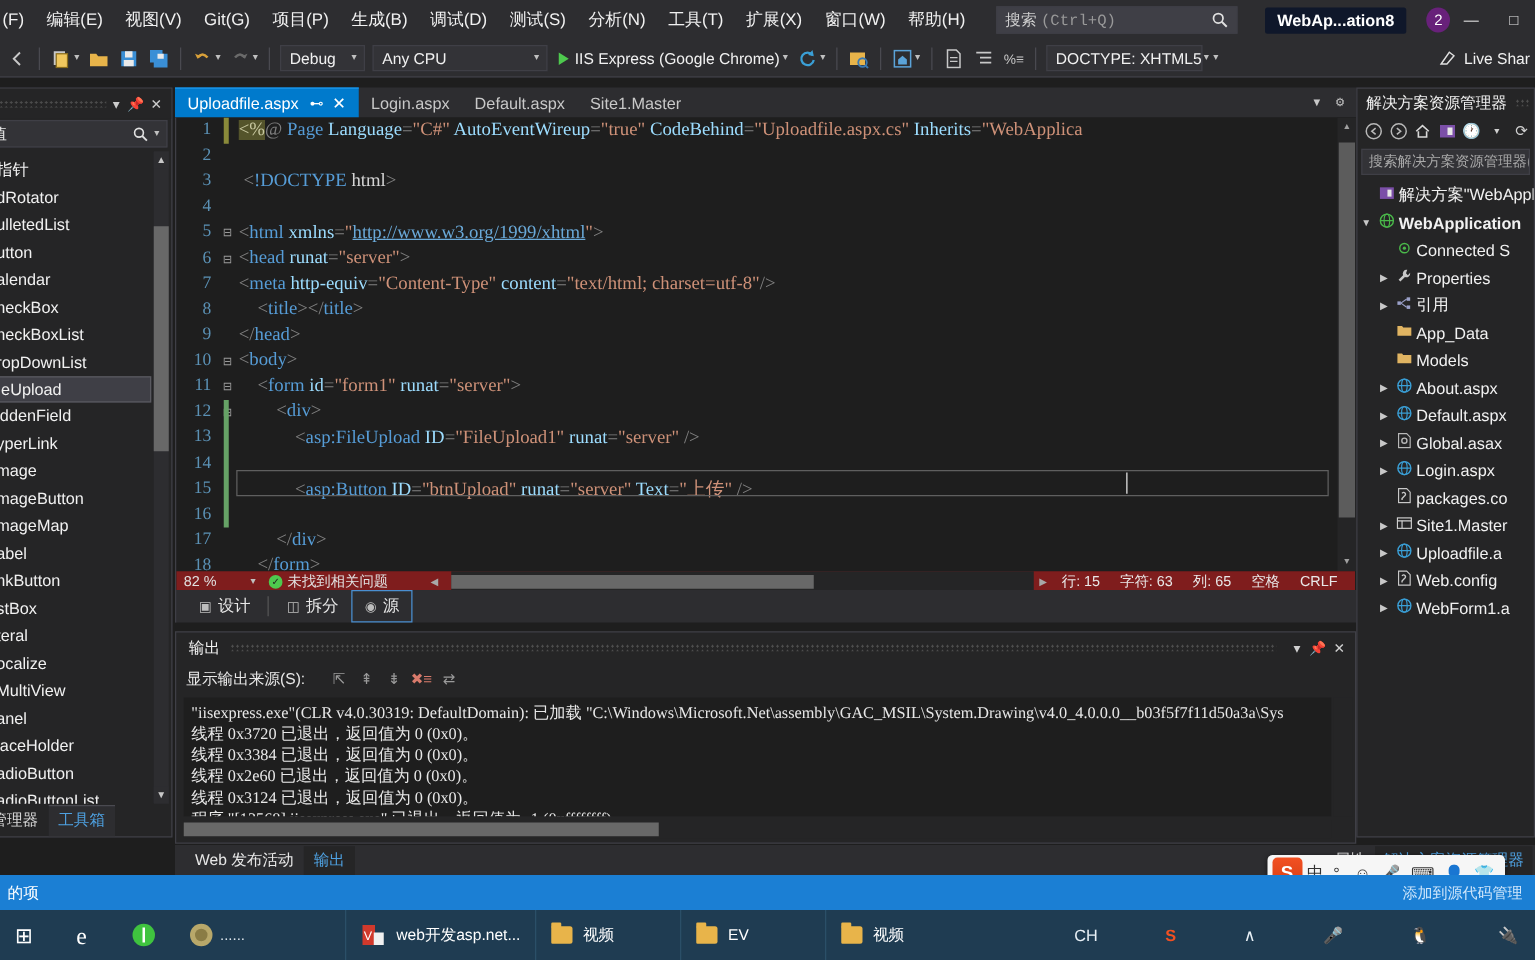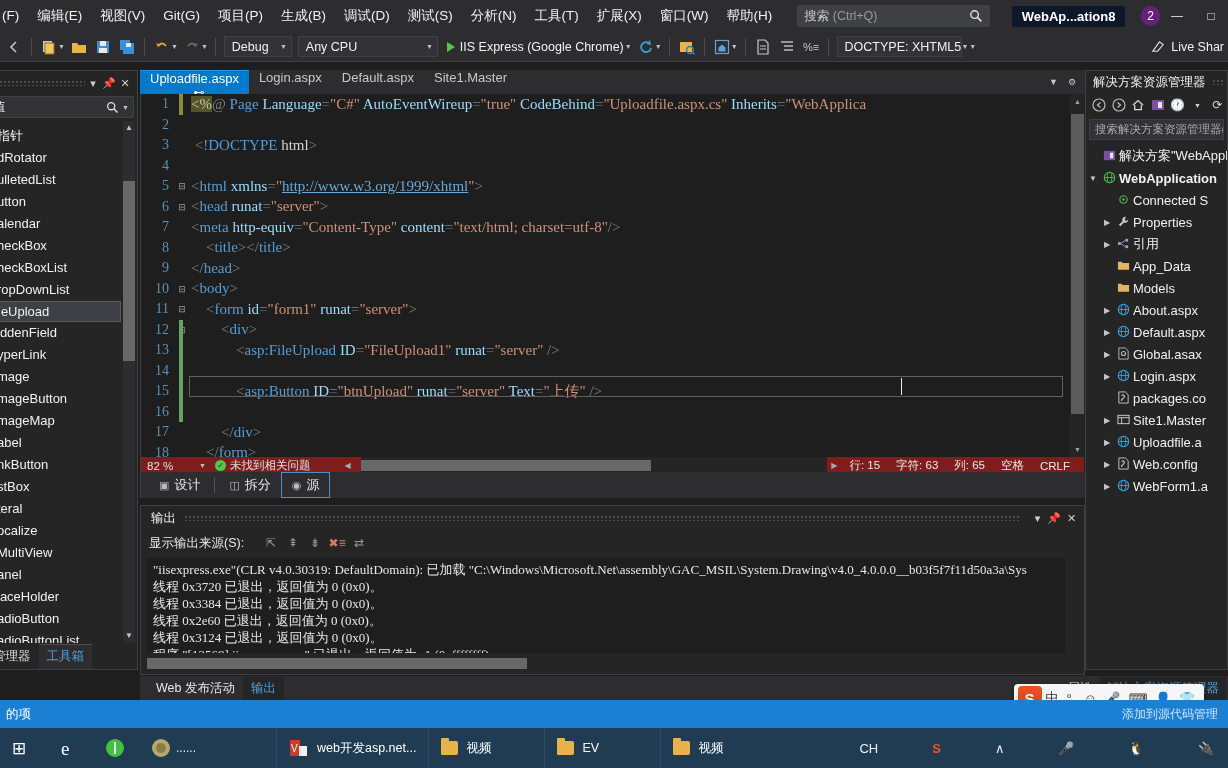--- a/index.html
+++ b/index.html
@@ -23,21 +23,21 @@
     padding: 4px 9px; font-size: 13.5px; color: #f1f1f1; white-space: nowrap;
     line-height: 18px;
   }
   .menu-item:first-child { padding-left: 2px; }
   .search-box {
     margin-left: 16px; width: 206px; height: 22px; background: #3f3f46;
     border: 1px solid #3f3f46; display: flex; align-items: center;
     padding: 0 6px; position: relative;
   }
   .search-box .ph { color: #cfcfcf; font-size: 12.5px; }
-  .search-box .ph .dim { color: #999; }
+  .search-box .ph .dim { color: #999; font-family: Liberation Mono, monospace; }
   .search-box .mag { position: absolute; right: 6px; top: 3px; }
   .win-title {
     margin-left: 22px; font-size: 13px; font-weight: bold; color: #fff;
     background: #0f172a; padding: 3px 10px; border-radius: 2px;
   }
   .avatar-badge {
     margin-left: 16px; width: 20px; height: 20px; border-radius: 50%;
     background: #68217a; color: #fff; font-size: 12px;
     display: flex; align-items: center; justify-content: center;
   }
@@ -88,21 +88,21 @@
   .tbx-scrollbar { position: absolute; right: 2px; top: 0; bottom: 0; width: 12px; background: #2d2d30; }
   .tbx-thumb { position: absolute; right: 2px; width: 12px; background: #686868; }
   .tbx-arrow { position: absolute; right: 2px; width: 12px; height: 14px; color: #c8c8c8; font-size: 8px; text-align: center; line-height: 14px; background: #2d2d30;}
   .tbx-tabs { height: 26px; display: flex; align-items: flex-end; padding-left: 2px; }
   .tbx-tab { padding: 3px 8px 4px 8px; font-size: 12.5px; color: #d8d8d8; }
   .tbx-tab.active { background: #2d2d30; color: #4ea0e0; border-top: 1px solid #4a4a50; }
 
   
   .editor-wrap { position: absolute; left: 140px; top: 70px; width: 945px; height: 428px; }
   .tabstrip { height: 24px; background: #2d2d30; display: flex; align-items: stretch; position: relative; }
-  .etab { display: flex; align-items: center; padding: 0 10px; font-size: 13px; color: #c8c8c8; white-space: nowrap; flex-direction: column;}
+  .etab { display: flex; align-items: center; padding: 0 10px; font-size: 13px; color: #c8c8c8; white-space: nowrap;}
   .etab.active { background: #007acc; color: #fff; border-top: 1px solid #1c97ea; }
   .etab .pin { margin-left: 9px; font-size: 11px; }
   .etab .x { margin-left: 7px; font-size: 13px; }
   .tabstrip .tright { margin-left: auto; display: flex; align-items: center; padding-right: 4px; }
   .tabstrip .tright span { padding: 0 5px; font-size: 9px; color: #c8c8c8; }
 
   .code-area {
     position: absolute; left: 0; top: 24px; right: 0; height: 380px;
     background: #1e1e1e; border-left: 1px solid #3f3f46; overflow: hidden;
   }

